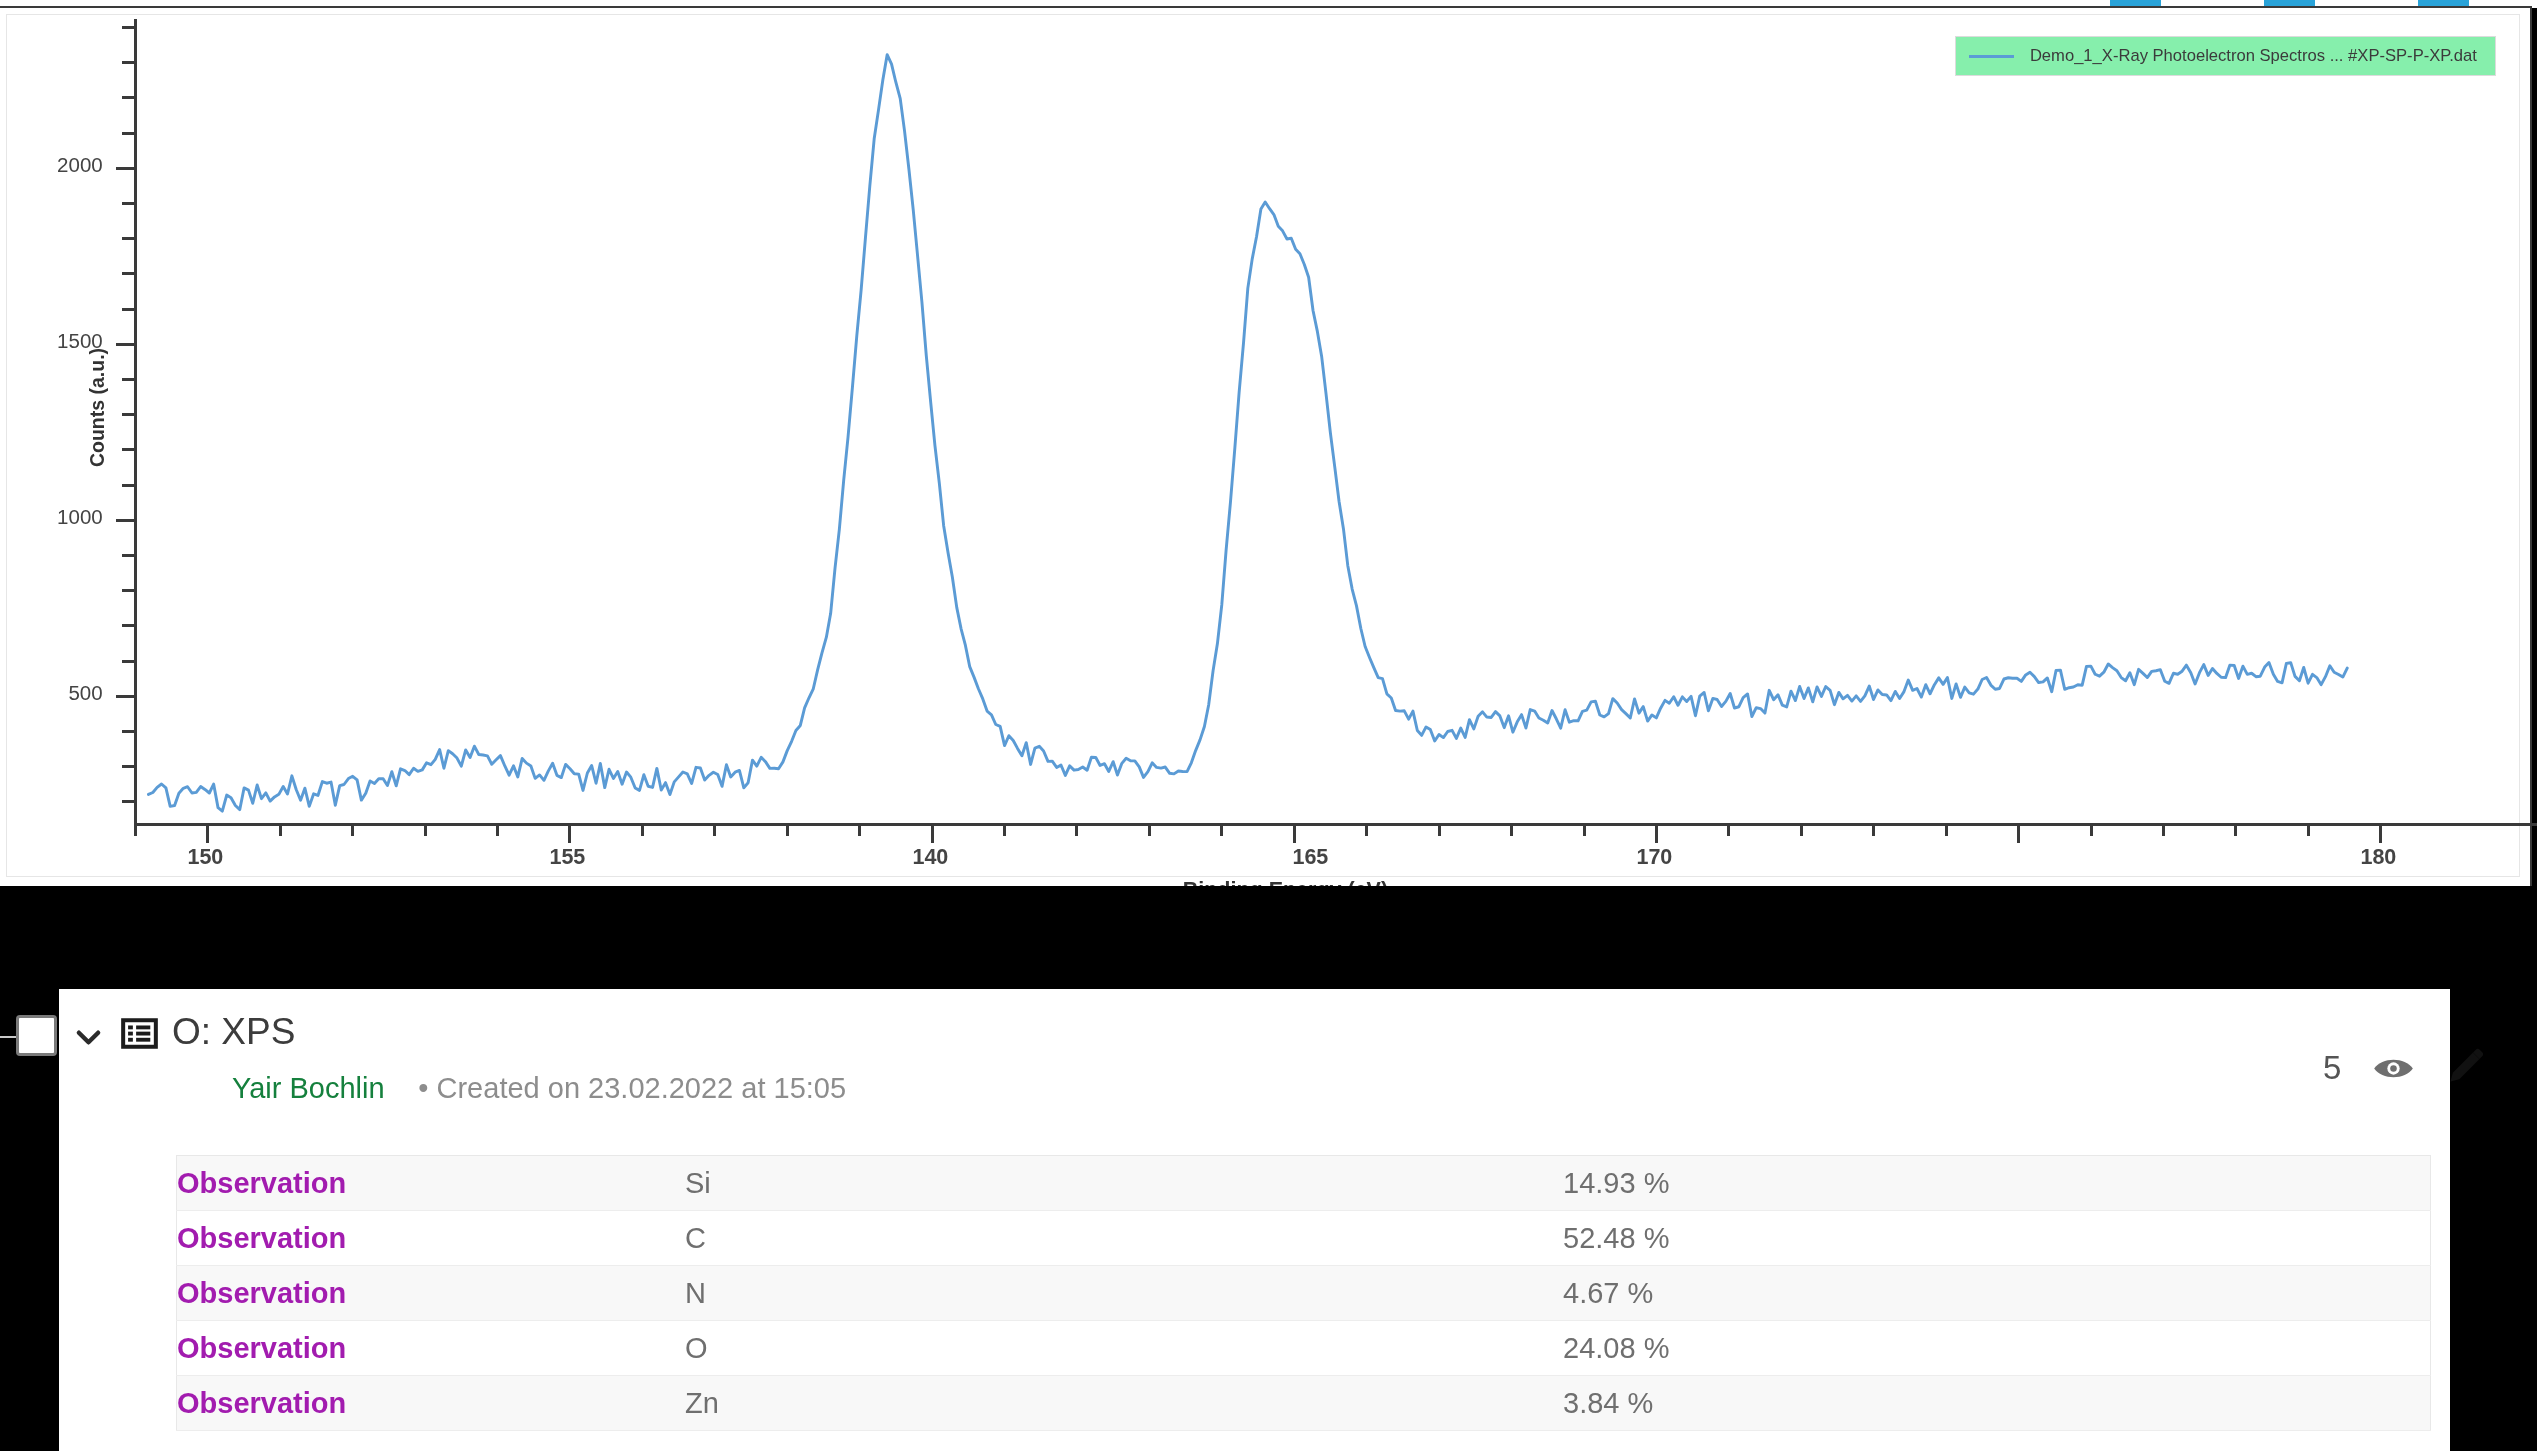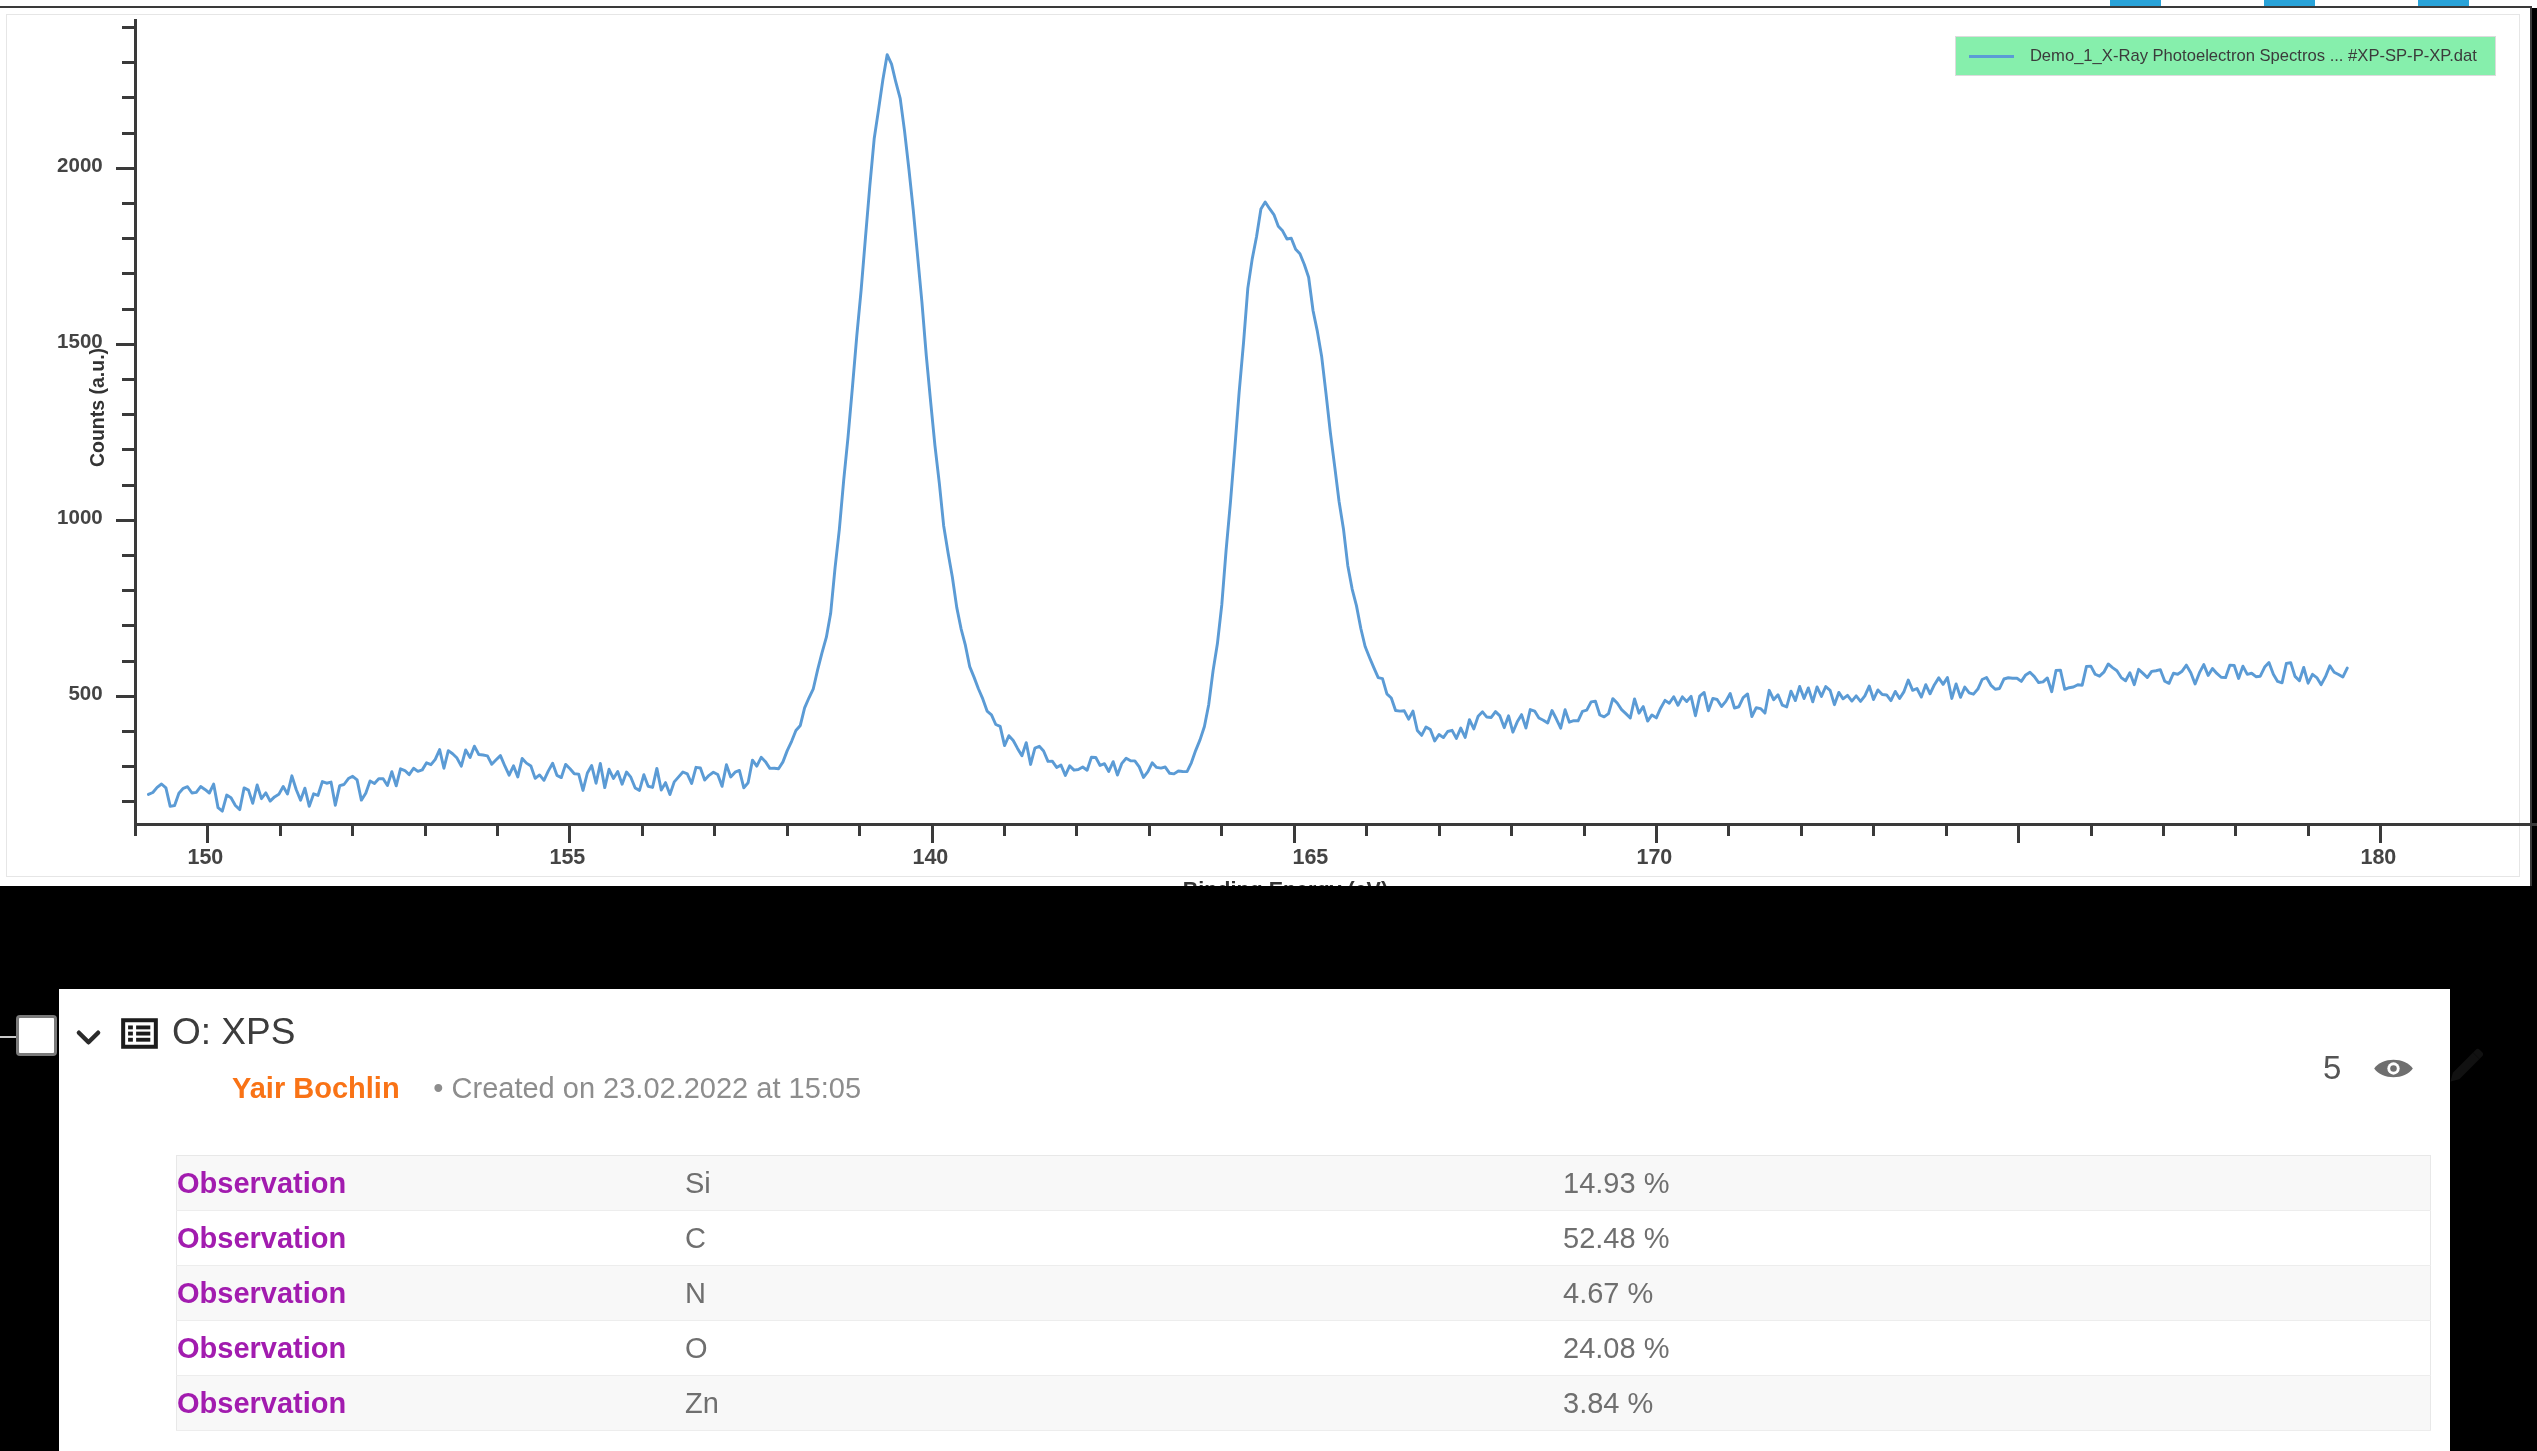--- a/index.html
+++ b/index.html
@@ -12,21 +12,21 @@
   
   #chart-panel{position:absolute;left:0;top:5.9px;width:2532px;height:880px;background:#ffffff;
                border-top:2.9px solid #3a3a3a;border-right:2.9px solid #3a3a3a;box-sizing:border-box;}
   #chart-inner{position:absolute;left:5.9px;top:5.9px;width:2514px;height:863px;background:#fff;
                border:1px solid #e6e6e6;box-sizing:border-box;}
   #axis-left{position:absolute;left:127px;top:3.9px;width:2.9px;height:806px;background:#3a3a3a;}
   #axis-bottom{position:absolute;left:127px;top:808px;width:2405px;height:2.9px;background:#3a3a3a;}
 
   .ytick{position:absolute;left:115px;width:13.7px;height:2.9px;background:#3a3a3a;}
   .ytick.major{left:109px;width:19.5px;}
-  .ytick-text{position:absolute;text-align:right;width:88px;font-size:20.5px;font-weight:bold;color:#444;
+  .ytick-text{position:absolute;text-align:right;width:88px;font-size:20.5px;font-weight:normal;color:#444;
               font-family:"Liberation Sans",sans-serif;}
 
   .xtick{position:absolute;top:811px;width:2.9px;height:10.7px;background:#3a3a3a;}
   .xtick.major{height:17.6px;}
   .xtick-text{position:absolute;top:830px;width:107px;margin-left:-54px;text-align:center;
               font-size:21.5px;font-weight:bold;color:#444;}
 
   #ylabel-text{position:absolute;left:-37px;top:381px;width:254px;text-align:center;
                transform:rotate(-90deg);transform-origin:center center;
                font-size:19.5px;font-weight:bold;color:#333;}
@@ -44,21 +44,21 @@
   
   #detail-panel{position:absolute;left:59px;top:989px;width:2391px;height:463px;background:#fff;}
 
   #connector{position:absolute;left:0px;top:1036px;width:17.6px;height:2px;background:#c9c9c9;}
   #row-checkbox{position:absolute;left:15.6px;top:1015px;width:41px;height:41px;border:3.9px solid #7a7a7a;
                 border-radius:3.9px;background:#fff;box-sizing:border-box;}
   #chevron{position:absolute;left:72px;top:1021px;width:33px;height:33px;}
   #table-icon{position:absolute;left:121px;top:1015px;width:37px;height:37px;}
   #panel-title{position:absolute;left:172px;top:1011px;font-size:37px;color:#3c3c3c;white-space:nowrap;}
   #panel-subtitle{position:absolute;left:232px;top:1072px;font-size:29px;color:#8d8d8d;white-space:nowrap;}
-  #sub-author{color:#f97316;font-weight:bold;}
+  #sub-author{color:#15803d;}
   #sub-meta{color:#8d8d8d;}
 
   #count-badge{position:absolute;left:2323px;top:1049px;font-size:33px;color:#555;}
   #eye-icon{position:absolute;left:2372px;top:1054px;width:43px;height:29px;}
   #edit-icon{position:absolute;left:2445px;top:1046px;width:41px;height:41px;}
 
   
   #obs-table{position:absolute;left:176px;top:1155px;width:2255px;border:1px solid #e8e8e8;
              border-collapse:collapse;box-sizing:border-box;}
   #obs-table tr{height:55px;}

